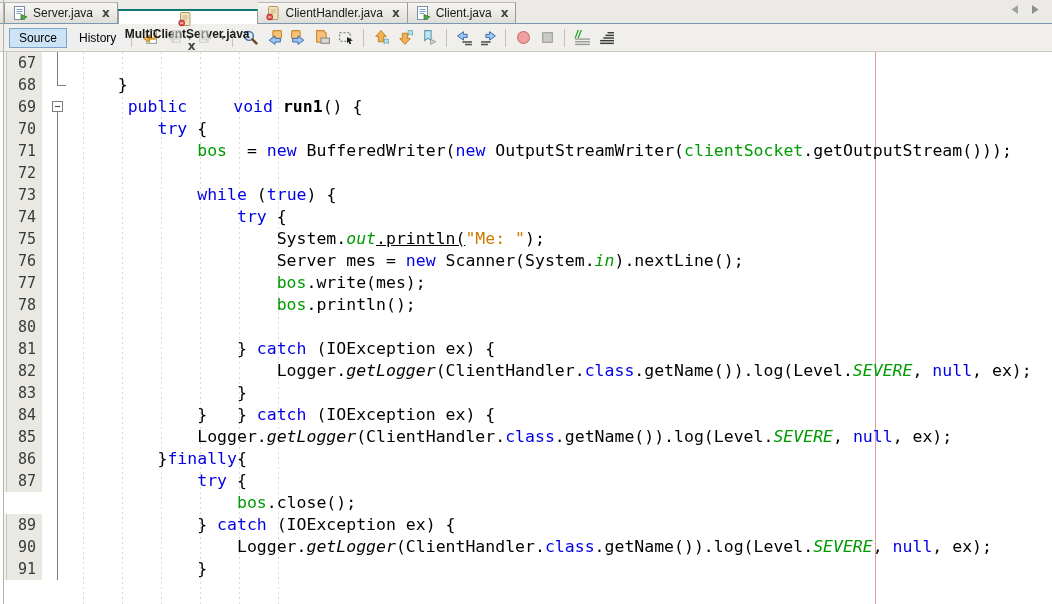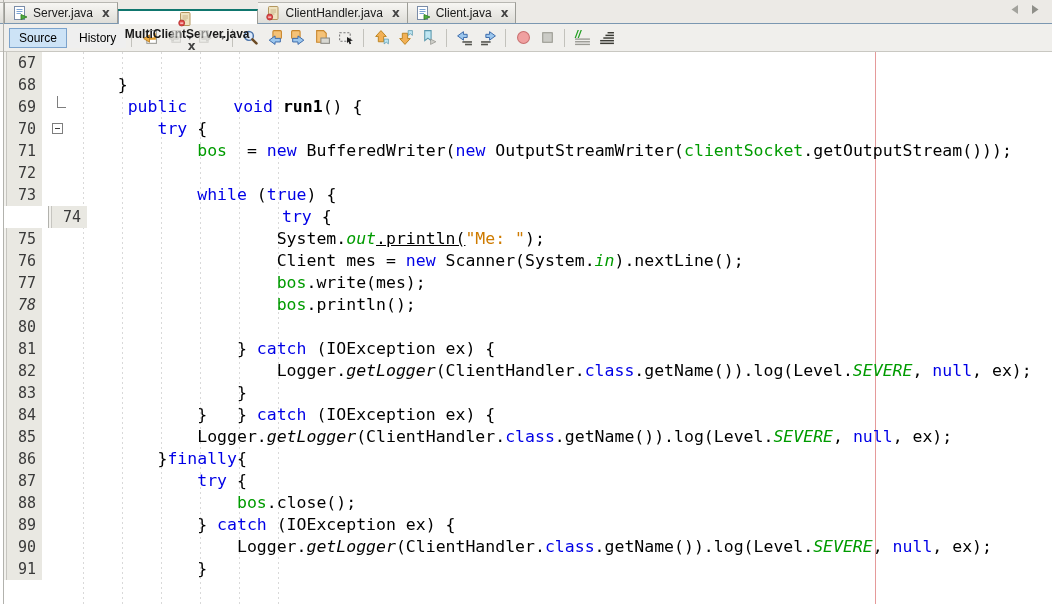--- a/index.html
+++ b/index.html
@@ -34,21 +34,21 @@
   .tbtn svg { width:17px; height:17px; }
   .tbtn.dis { opacity:.55; }
   .caret { font-size:8px; color:#666; width:9px; text-align:center; flex:0 0 auto; }
 
   
   .editor { height:552px; position:relative; background:#fff; overflow:hidden; }
   .guide { position:absolute; top:0; bottom:0; width:1px;
            background-image:repeating-linear-gradient(to bottom,#d9d9d9 0 2px,transparent 2px 5px); }
   .redline { position:absolute; top:0; bottom:0; left:875px; width:1px; background:#e59a9a; }
   .rows { position:absolute; inset:0; }
-  .row { display:flex; height:22px;align-items:flex-end; }
+  .row { display:flex; height:22px; }
   .gut { width:42px; flex:0 0 auto; text-align:right; padding-right:6px;
          font:15px/22px "DejaVu Sans Mono",monospace; color:#3a3a3a;
          background:linear-gradient(to right,#ffffff 0,#ffffff 3px,#b2b2ad 3px,#b2b2ad 4px,
                     #f2f1ed 4px,#f2f1ed 6px,#c6c5c0 6px,#c6c5c0 7px,#e9e8e2 7px); }
   .fold { width:34px; flex:0 0 auto; position:relative; background:#fff; }
   .fv { position:absolute; left:15px; top:0; bottom:0; width:1px; background:#7e7e7e; }
   .fv.half { bottom:auto; height:12px; }
   .fv.below { top:16px; }
   .fh { position:absolute; left:15px; top:11px; width:9px; height:1px; background:#7e7e7e; }
   .fbox { position:absolute; left:10px; top:5px; width:11px; height:11px;
@@ -372,49 +372,49 @@
           <div class="line"></div>
         </div>
         <div class="row">
           <div class="gut" style="color: rgb(58, 58, 58);">73</div>
           <div class="fold">
             <span class="fv"></span>
           </div>
           <div class="line"><span style="color: rgb(0, 0, 0);">            </span><span style="color: rgb(0, 0, 230);">while</span><span style="color: rgb(0, 0, 0);"> (</span><span style="color: rgb(0, 0, 230);">true</span><span style="color: rgb(0, 0, 0);">) {</span></div>
         </div>
         <div class="row">
-          <div class="gut" style="color: rgb(58, 58, 58); margin-left: 45px;">74</div>
+          <div class="gut" style="color: rgb(58, 58, 58);">74</div>
           <div class="fold">
             <span class="fv"></span>
           </div>
           <div class="line"><span style="color: rgb(0, 0, 0);">                </span><span style="color: rgb(0, 0, 230);">try</span><span style="color: rgb(0, 0, 0);"> {</span></div>
         </div>
         <div class="row">
           <div class="gut" style="color: rgb(58, 58, 58);">75</div>
           <div class="fold">
             <span class="fv"></span>
           </div>
           <div class="line"><span style="color: rgb(0, 0, 0);">                    System.</span><span style="color: rgb(0, 155, 0); font-style: italic;">out</span><span style="color: rgb(0, 0, 0); text-decoration: underline;">.println(</span><span style="color: rgb(206, 123, 0);">"Me: "</span><span style="color: rgb(0, 0, 0);">);</span></div>
         </div>
         <div class="row">
           <div class="gut" style="color: rgb(58, 58, 58);">76</div>
           <div class="fold">
             <span class="fv"></span>
           </div>
-          <div class="line"><span style="color: rgb(0, 0, 0);">                    Client mes = </span><span style="color: rgb(0, 0, 230);">new</span><span style="color: rgb(0, 0, 0);"> Scanner(System.</span><span style="color: rgb(0, 155, 0); font-style: italic;">in</span><span style="color: rgb(0, 0, 0);">).nextLine();</span></div>
+          <div class="line"><span style="color: rgb(0, 0, 0);">                    Server mes = </span><span style="color: rgb(0, 0, 230);">new</span><span style="color: rgb(0, 0, 0);"> Scanner(System.</span><span style="color: rgb(0, 155, 0); font-style: italic;">in</span><span style="color: rgb(0, 0, 0);">).nextLine();</span></div>
         </div>
         <div class="row">
           <div class="gut" style="color: rgb(58, 58, 58);">77</div>
           <div class="fold">
             <span class="fv"></span>
           </div>
           <div class="line"><span style="color: rgb(0, 0, 0);">                    </span><span style="color: rgb(0, 155, 0);">bos</span><span style="color: rgb(0, 0, 0);">.write(mes);</span></div>
         </div>
         <div class="row">
-          <div class="gut" style="color: rgb(58, 58, 58); font-style: italic;">78</div>
+          <div class="gut" style="color: rgb(58, 58, 58);">78</div>
           <div class="fold">
             <span class="fv"></span>
           </div>
           <div class="line"><span style="color: rgb(0, 0, 0);">                    </span><span style="color: rgb(0, 155, 0);">bos</span><span style="color: rgb(0, 0, 0);">.println();</span></div>
         </div>
         <div class="row">
           <div class="gut" style="color: rgb(58, 58, 58);">80</div>
           <div class="fold">
             <span class="fv"></span>
           </div>

